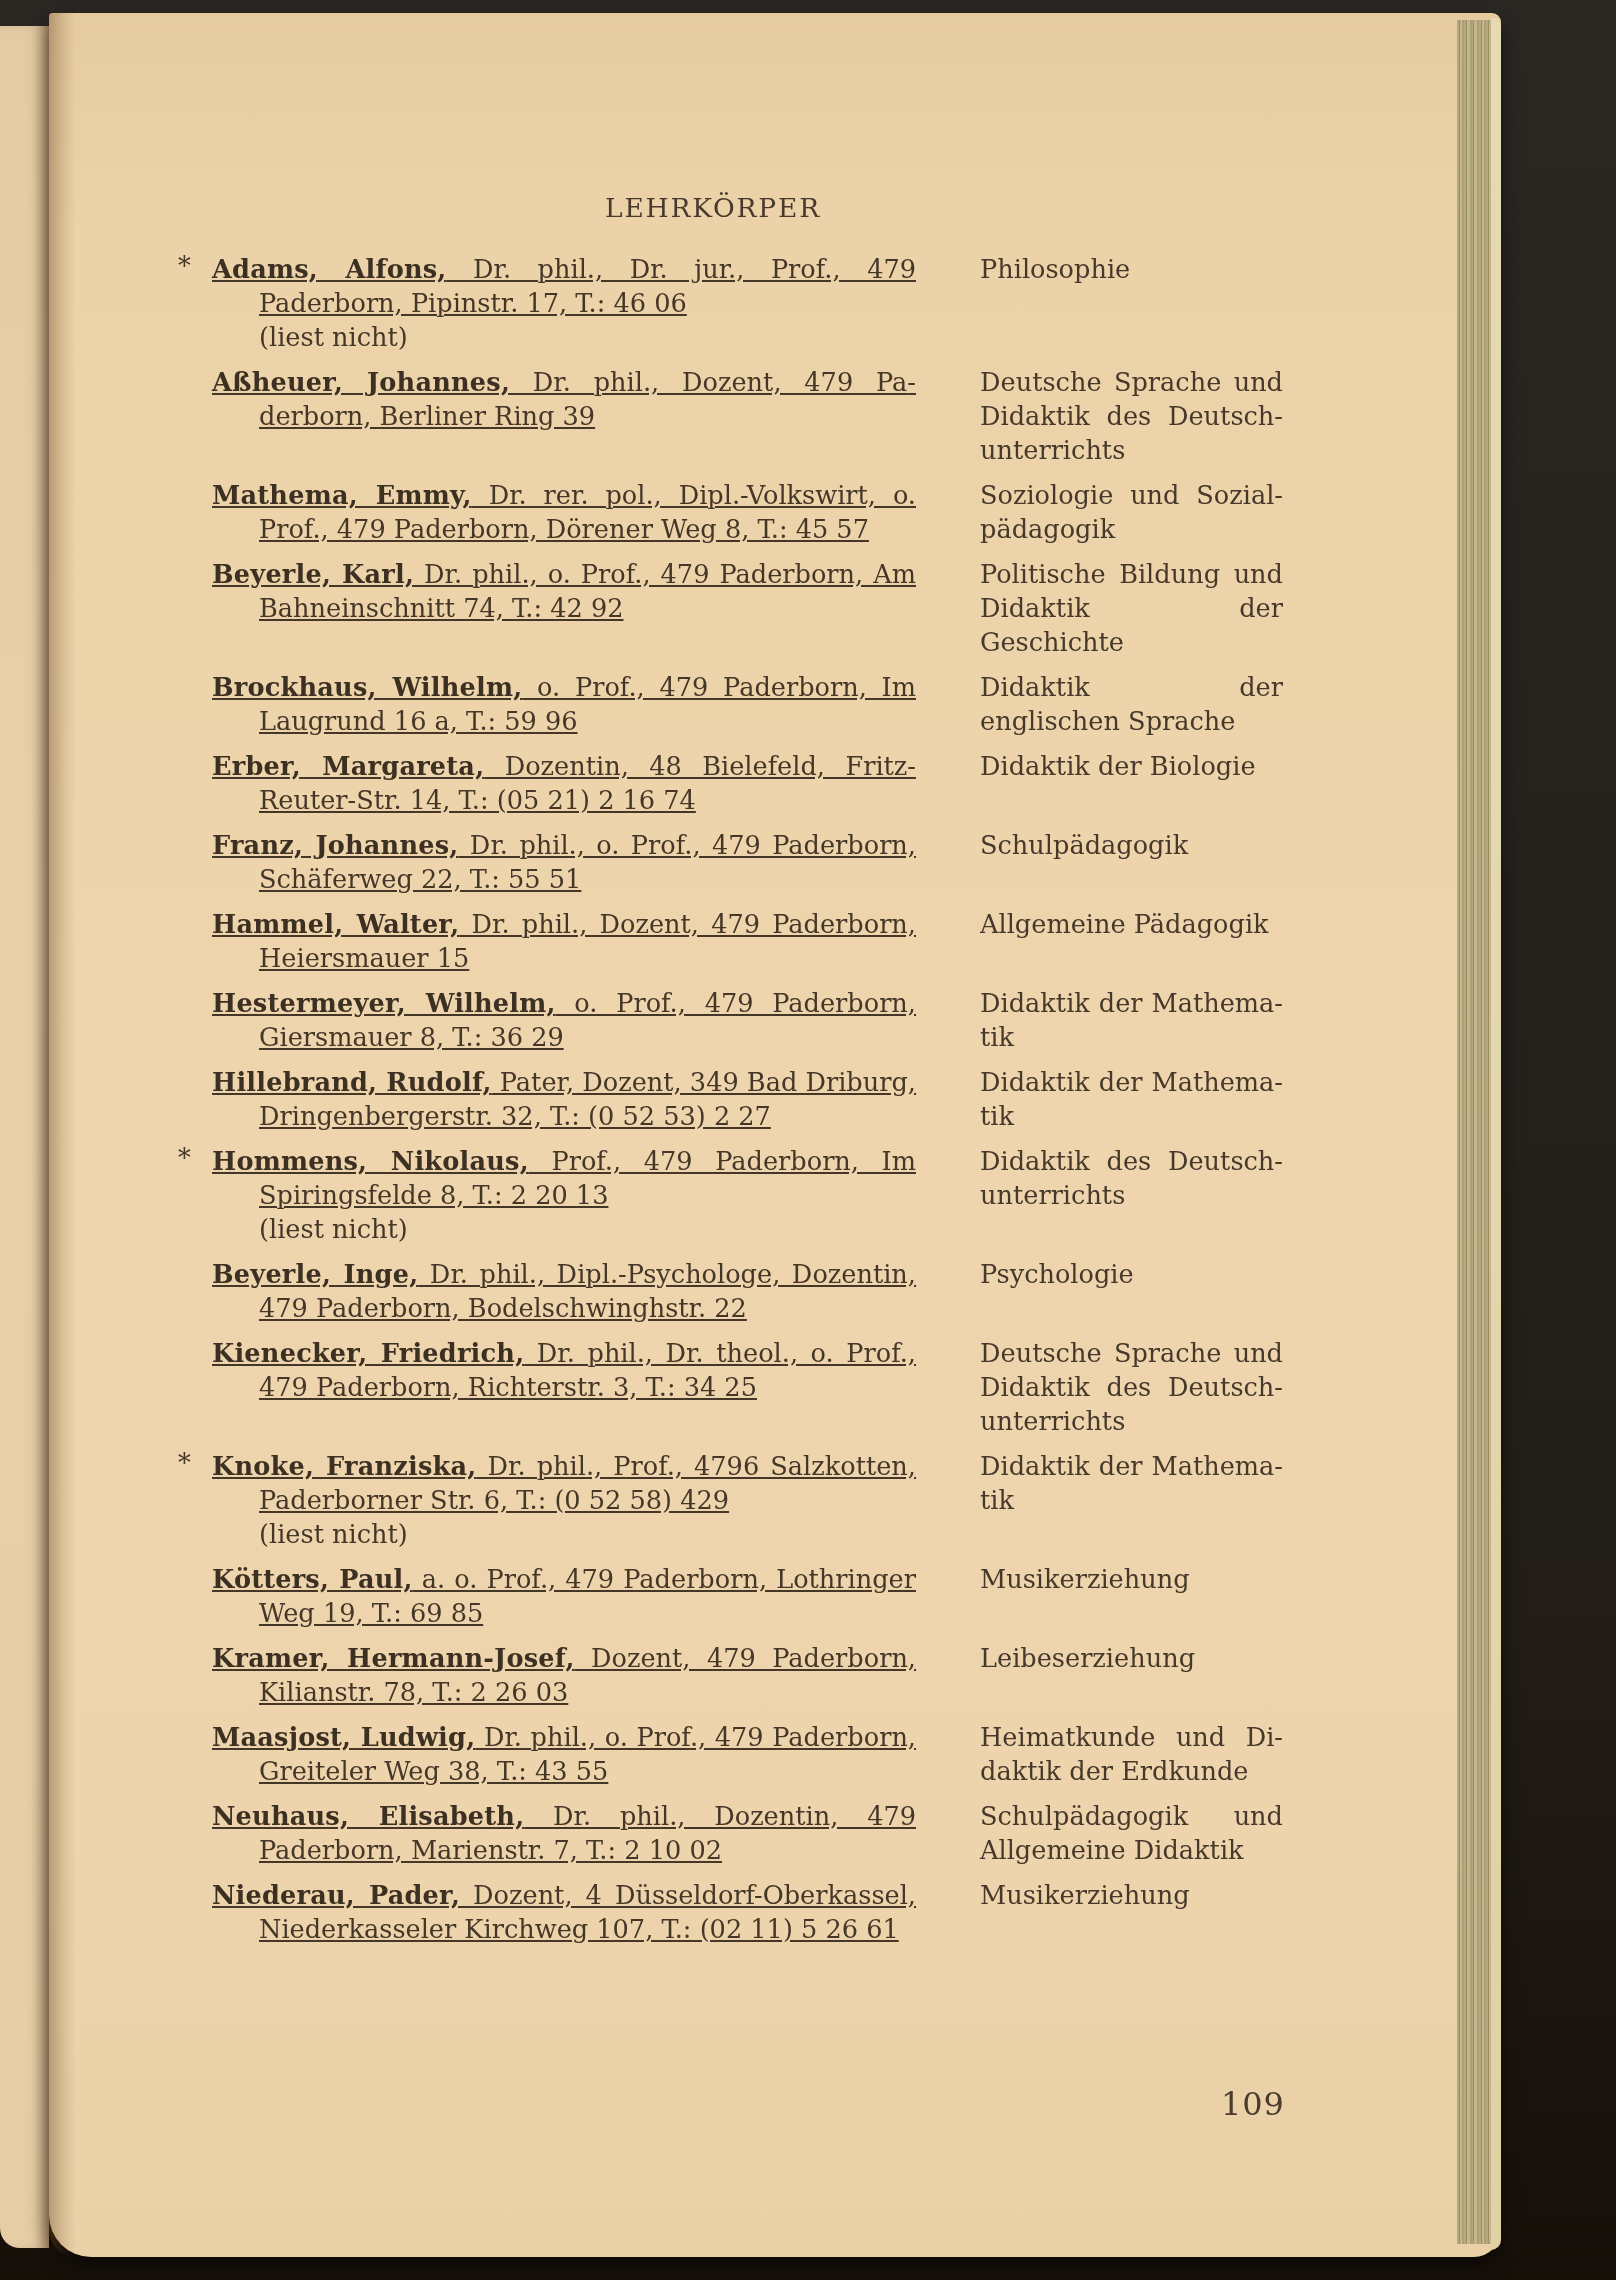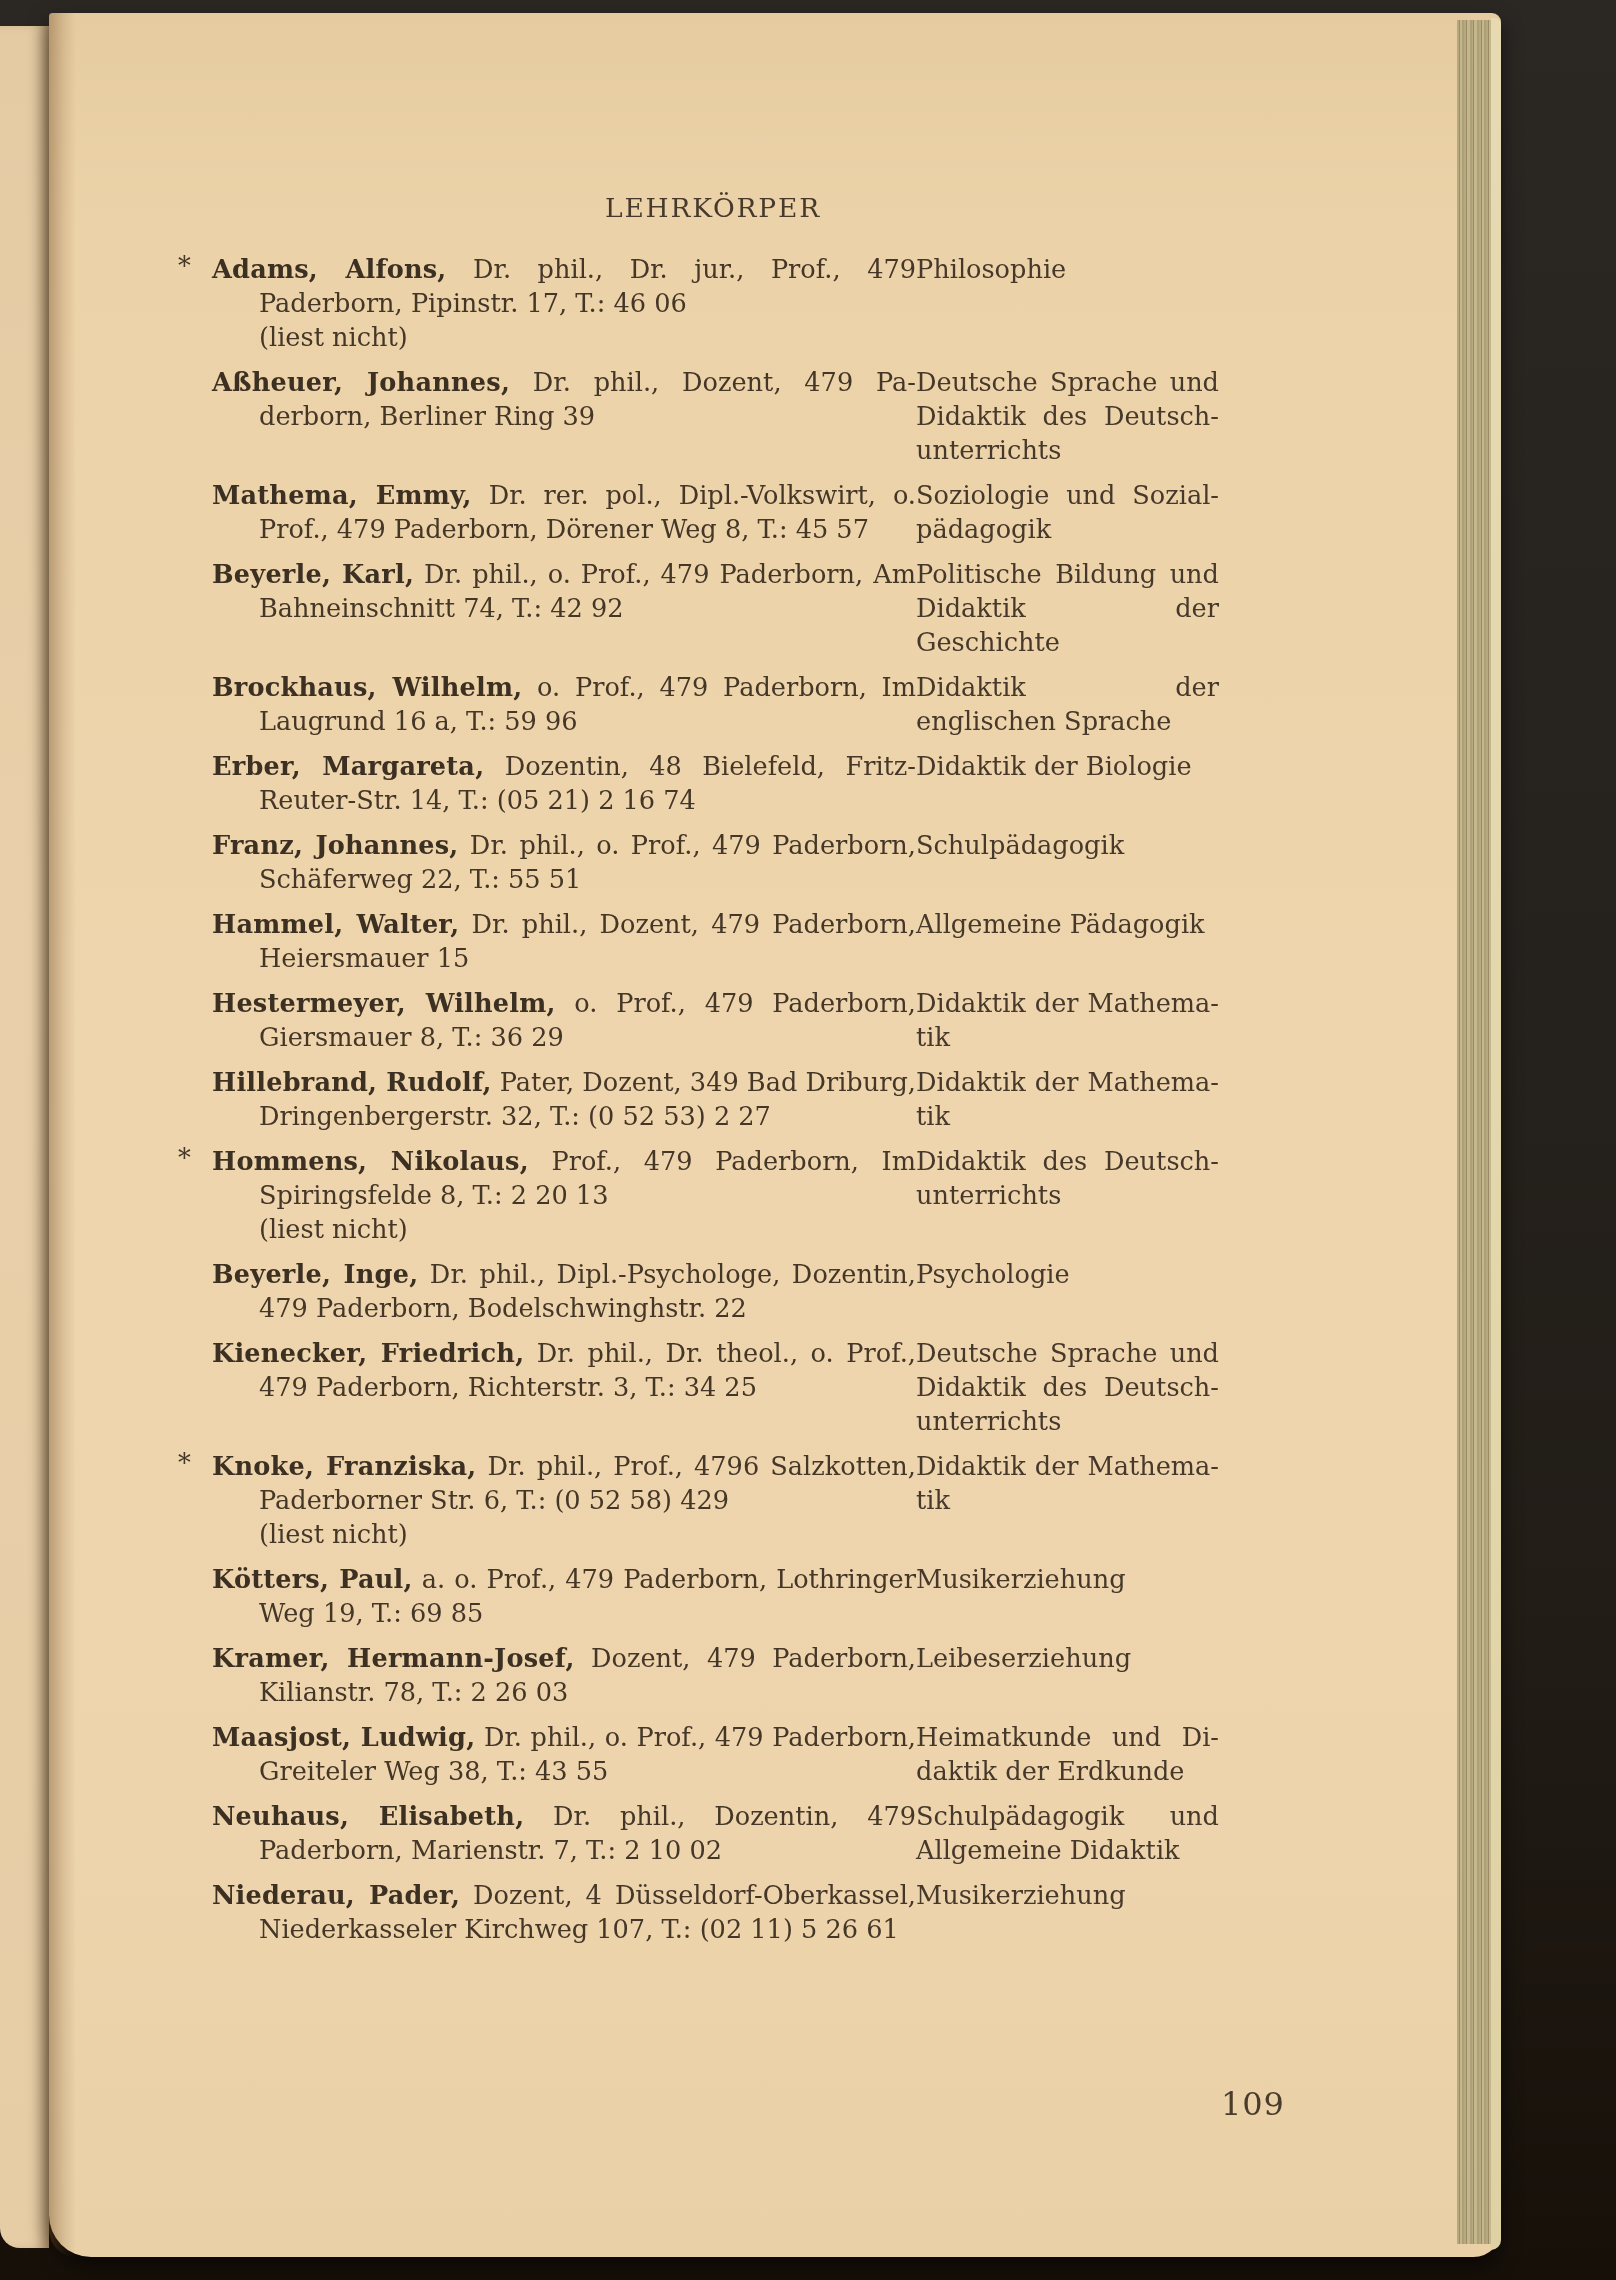--- a/index.html
+++ b/index.html
@@ -40,22 +40,22 @@
   .header{
     position:absolute;top:179px;left:556px;
     font-size:26.5px;letter-spacing:1.8px;color:#473a2d;font-weight:400;
   }
   .content{
     position:absolute;top:239px;left:163px;width:1071px;
     font-size:25.6px;line-height:34px;color:#453728;
   }
   .entry{display:flex;align-items:flex-start;margin-bottom:11px;}
   .entry .left{width:704px;position:relative;flex:none;}
-  .entry .right{width:303px;flex:none;text-align:justify;color:#46392b;}
-  .addr{text-align:justify;padding-left:47px;text-indent:-47px;}
+  .entry .right{margin-left:64px;width:303px;flex:none;text-align:justify;color:#46392b;}
+  .addr{text-align:justify;padding-left:47px;text-indent:-47px;text-decoration:underline;}
   .note{padding-left:47px;}
   .star{position:absolute;left:-34px;top:-2.7px;font-size:25.6px;color:#453728;}
   .nm{font-weight:bold;color:#3c3023;letter-spacing:0.2px;}
   .pageno{
     position:absolute;top:2072px;left:1172px;
     font-size:32px;color:#4a3c2d;letter-spacing:0.9px;
   }
 </style>
 </head>
 <body>

